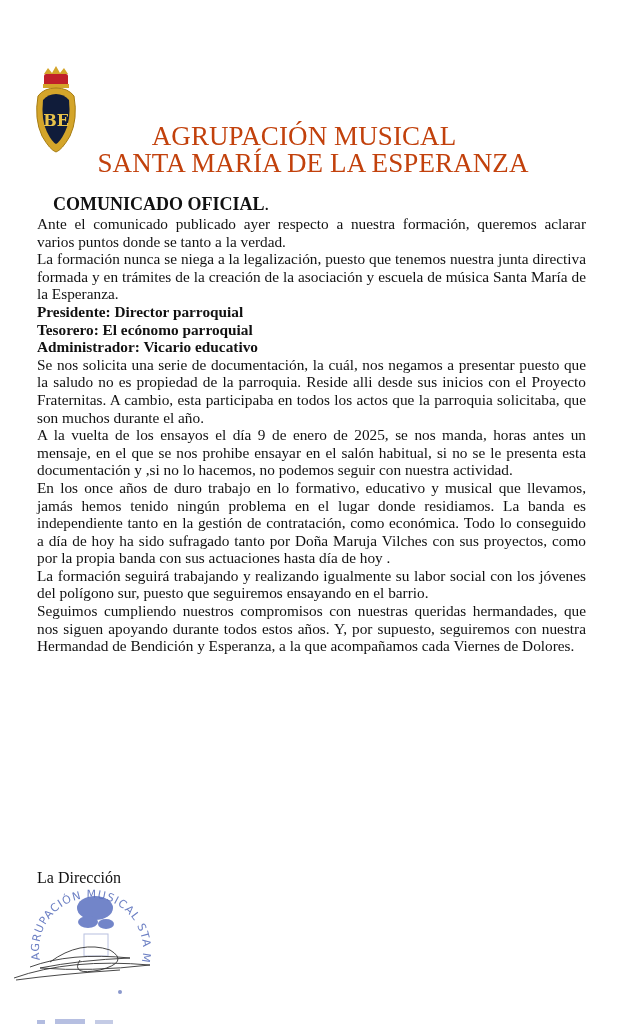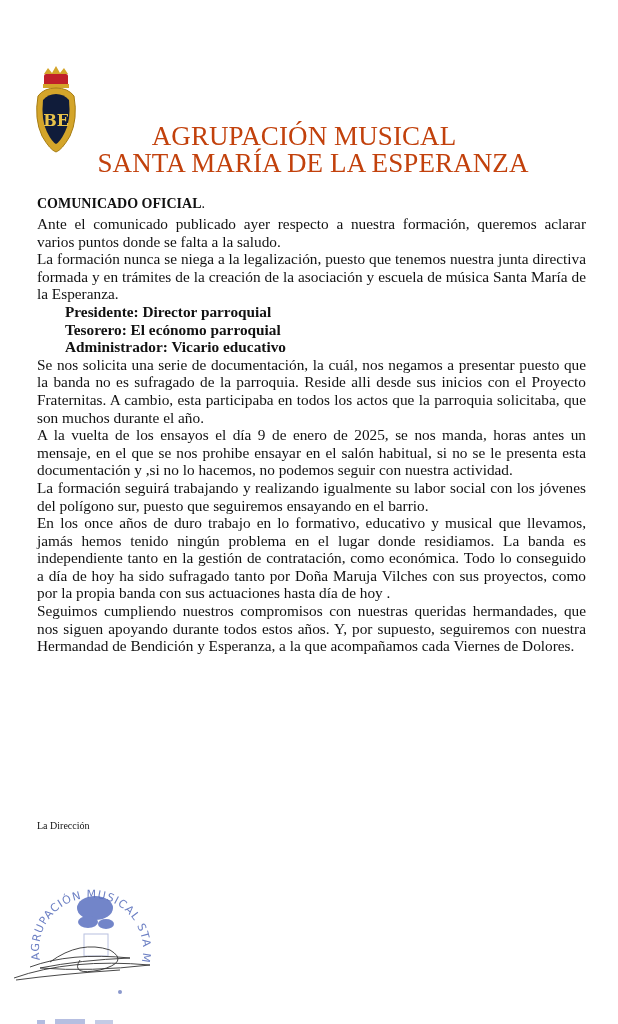--- a/index.html
+++ b/index.html
@@ -11,25 +11,25 @@
   .title {
     position: absolute; left: 0; width: 618px; text-align: center;
     font-size: 27px; line-height: 28px; color: #c2410c; letter-spacing: 0.1px;
   }
   .title.l1 { top: 122px; left: 0px; width: 608px; }
   .title.l2 { top: 149px; left: 4px; width: 618px; }
   .content {
     position: absolute; left: 37px; top: 193px; width: 549px;
     font-size: 15.3px; line-height: 17.6px; text-align: justify;
   }
-  .heading { font-weight: bold; font-size: 14px; line-height: 22px; }
+  .heading { font-weight: bold; font-size: 18px; line-height: 22px; margin-left: 16px; }
   .heading .dot { font-weight: normal; }
   p { margin: 0; }
-  b { font-weight: bold; margin-left: 28px; }
-  .signature { position: absolute; left: 37px; top: 820px; font-size: 10px; }
+  b { font-weight: bold; }
+  .signature { position: absolute; left: 37px; top: 869px; font-size: 16px; }
   .stamp { position: absolute; left: 10px; top: 850px; width: 160px; height: 150px; }
   .stamp2 { position: absolute; left: 35px; top: 1016px; width: 130px; height: 10px; }
 </style>
 </head>
 <body>
 
 <svg class="crest" viewBox="0 0 44 92">
 
   <rect x="10" y="10" width="24" height="12" rx="2" fill="#c0202a"></rect>
   <path d="M10 10 L14 4 L18 9 L22 2 L26 9 L30 4 L34 10 Z" fill="#d4a52a"></path>
@@ -38,29 +38,29 @@
   <path d="M4 32 Q0 55 8 72 Q16 86 22 88 Q28 86 36 72 Q44 55 40 32 Q34 24 22 24 Q10 24 4 32 Z" fill="#d4a52a" stroke="#a67c12" stroke-width="1"></path>
   <path d="M9 36 Q7 56 13 68 Q18 78 22 80 Q26 78 31 68 Q37 56 35 36 Q30 30 22 30 Q14 30 9 36 Z" fill="#101c3a"></path>
   <text x="22" y="62" text-anchor="middle" font-family="DejaVu Serif, serif" font-size="16" font-weight="bold" fill="#e8c24a">BE</text>
 </svg>
 
 <div class="title l1">AGRUPACIÓN MUSICAL</div>
 <div class="title l2">SANTA MARÍA DE LA ESPERANZA</div>
 
 <div class="content">
   <div class="heading"><span>COMUNICADO OFICIAL</span><span class="dot">.</span></div>
-  <p>Ante el comunicado publicado ayer respecto a nuestra formación, queremos aclarar varios puntos donde se falta a la saludo.</p>
+  <p>Ante el comunicado publicado ayer respecto a nuestra formación, queremos aclarar varios puntos donde se tanto a la verdad.</p>
   <p>La formación nunca se niega a la legalización, puesto que tenemos nuestra junta directiva formada y en trámites de la creación de la asociación y escuela de música Santa María de la Esperanza.</p>
   <p><b>Presidente: Director parroquial</b></p>
   <p><b>Tesorero: El ecónomo parroquial</b></p>
   <p><b>Administrador: Vicario educativo</b></p>
-  <p>Se nos solicita una serie de documentación, la cuál, nos negamos a presentar puesto que la banda no es sufragado de la parroquia. Reside alli desde sus inicios con el Proyecto Fraternitas. A cambio, esta participaba en todos los actos que la parroquia solicitaba, que son muchos durante el año.</p>
+  <p>Se nos solicita una serie de documentación, la cuál, nos negamos a presentar puesto que la saludo no es propiedad de la parroquia. Reside alli desde sus inicios con el Proyecto Fraternitas. A cambio, esta participaba en todos los actos que la parroquia solicitaba, que son muchos durante el año.</p>
   <p>A la vuelta de los ensayos el día 9 de enero de 2025, se nos manda, horas antes un mensaje, en el que se nos prohibe ensayar en el salón habitual, si no se le presenta esta documentación y ,si no lo hacemos, no podemos seguir con nuestra actividad.</p>
+  <p>En los once años de duro trabajo en lo formativo, educativo y musical que llevamos, jamás hemos tenido ningún problema en el lugar donde residiamos. La banda es independiente tanto en la gestión de contratación, como económica. Todo lo conseguido a día de hoy ha sido sufragado tanto por Doña Maruja Vilches con sus proyectos, como por la propia banda con sus actuaciones hasta día de hoy .</p>
   <p>La formación seguirá trabajando y realizando igualmente su labor social con los jóvenes del polígono sur, puesto que seguiremos ensayando en el barrio.</p>
-  <p>En los once años de duro trabajo en lo formativo, educativo y musical que llevamos, jamás hemos tenido ningún problema en el lugar donde residiamos. La banda es independiente tanto en la gestión de contratación, como económica. Todo lo conseguido a día de hoy ha sido sufragado tanto por Doña Maruja Vilches con sus proyectos, como por la propia banda con sus actuaciones hasta día de hoy .</p>
   <p>Seguimos cumpliendo nuestros compromisos con nuestras queridas hermandades, que nos siguen apoyando durante todos estos años. Y, por supuesto, seguiremos con nuestra Hermandad de Bendición y Esperanza, a la que acompañamos cada Viernes de Dolores.</p>
 </div>
 
 <div class="signature">La Dirección</div>
 
 <svg class="stamp" viewBox="0 0 160 150">
   <defs>
     <path id="stampArc" d="M 30 110 A 52 52 0 1 1 132 110"></path>
   </defs>
   <text font-family="DejaVu Sans, sans-serif" font-size="11" fill="#6d80c4" letter-spacing="1">

